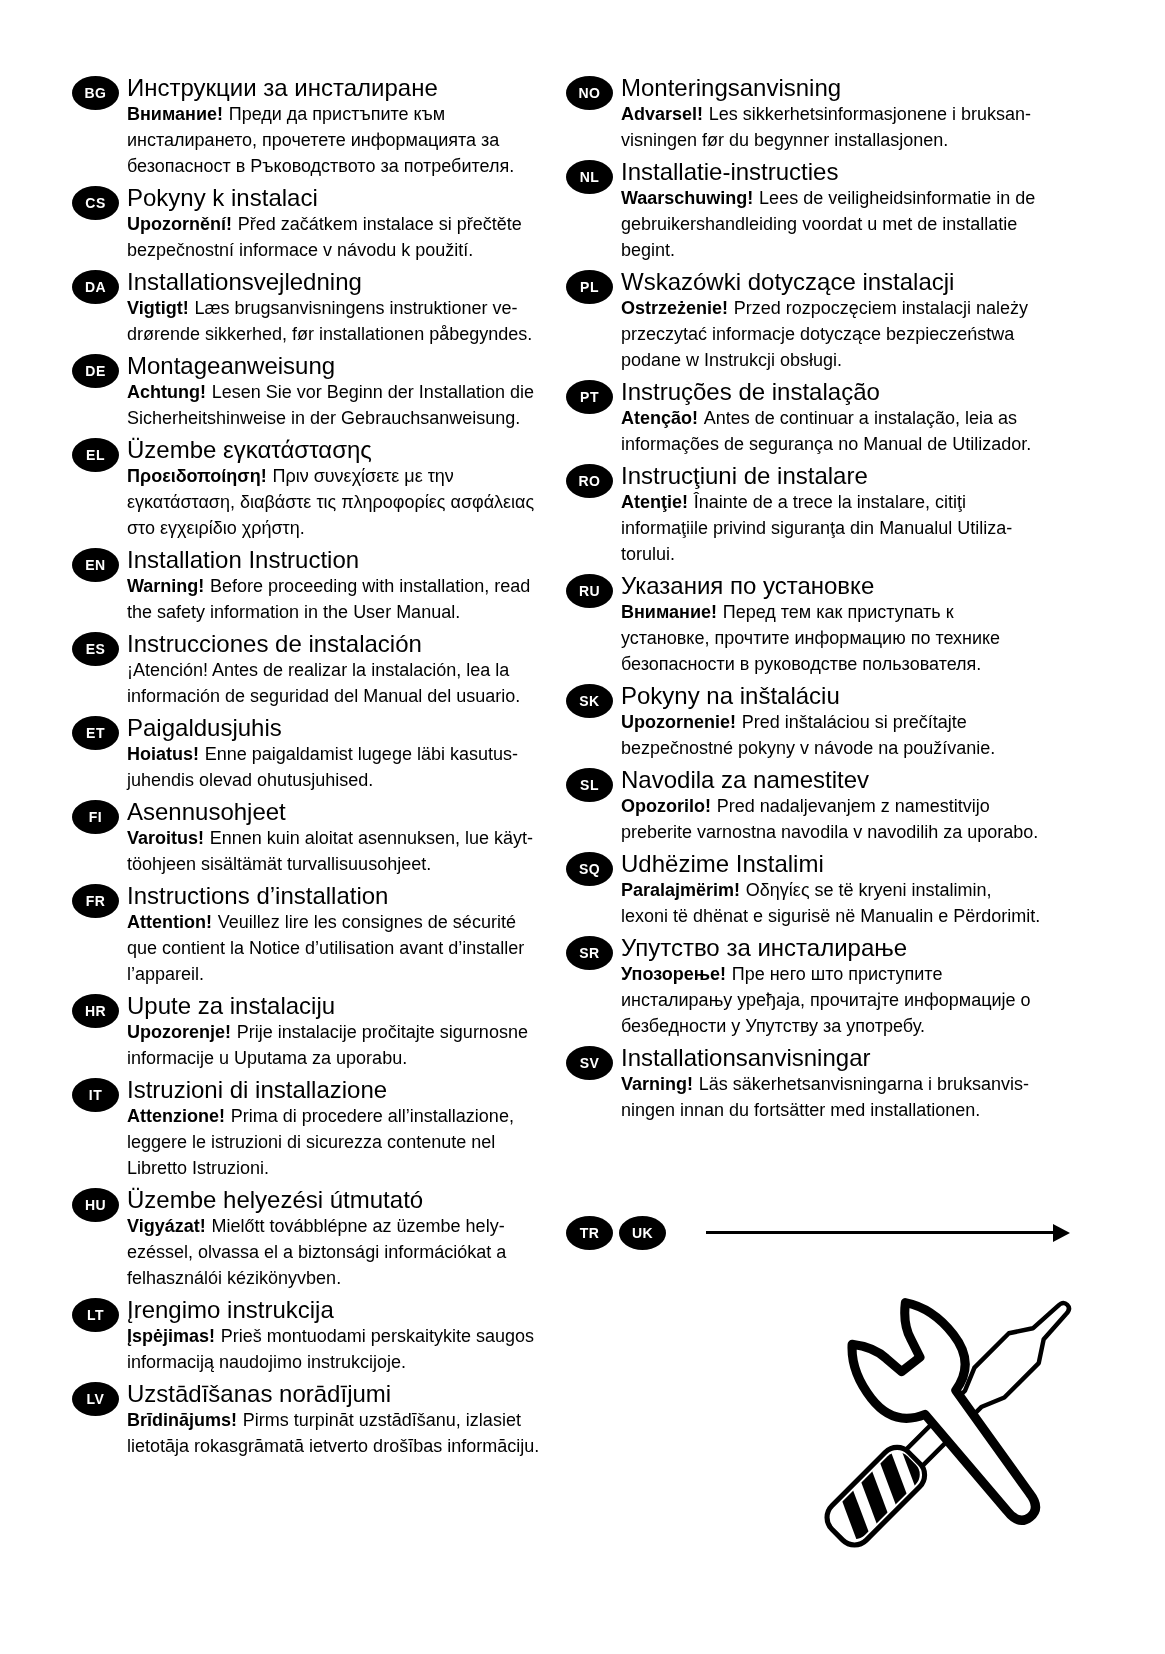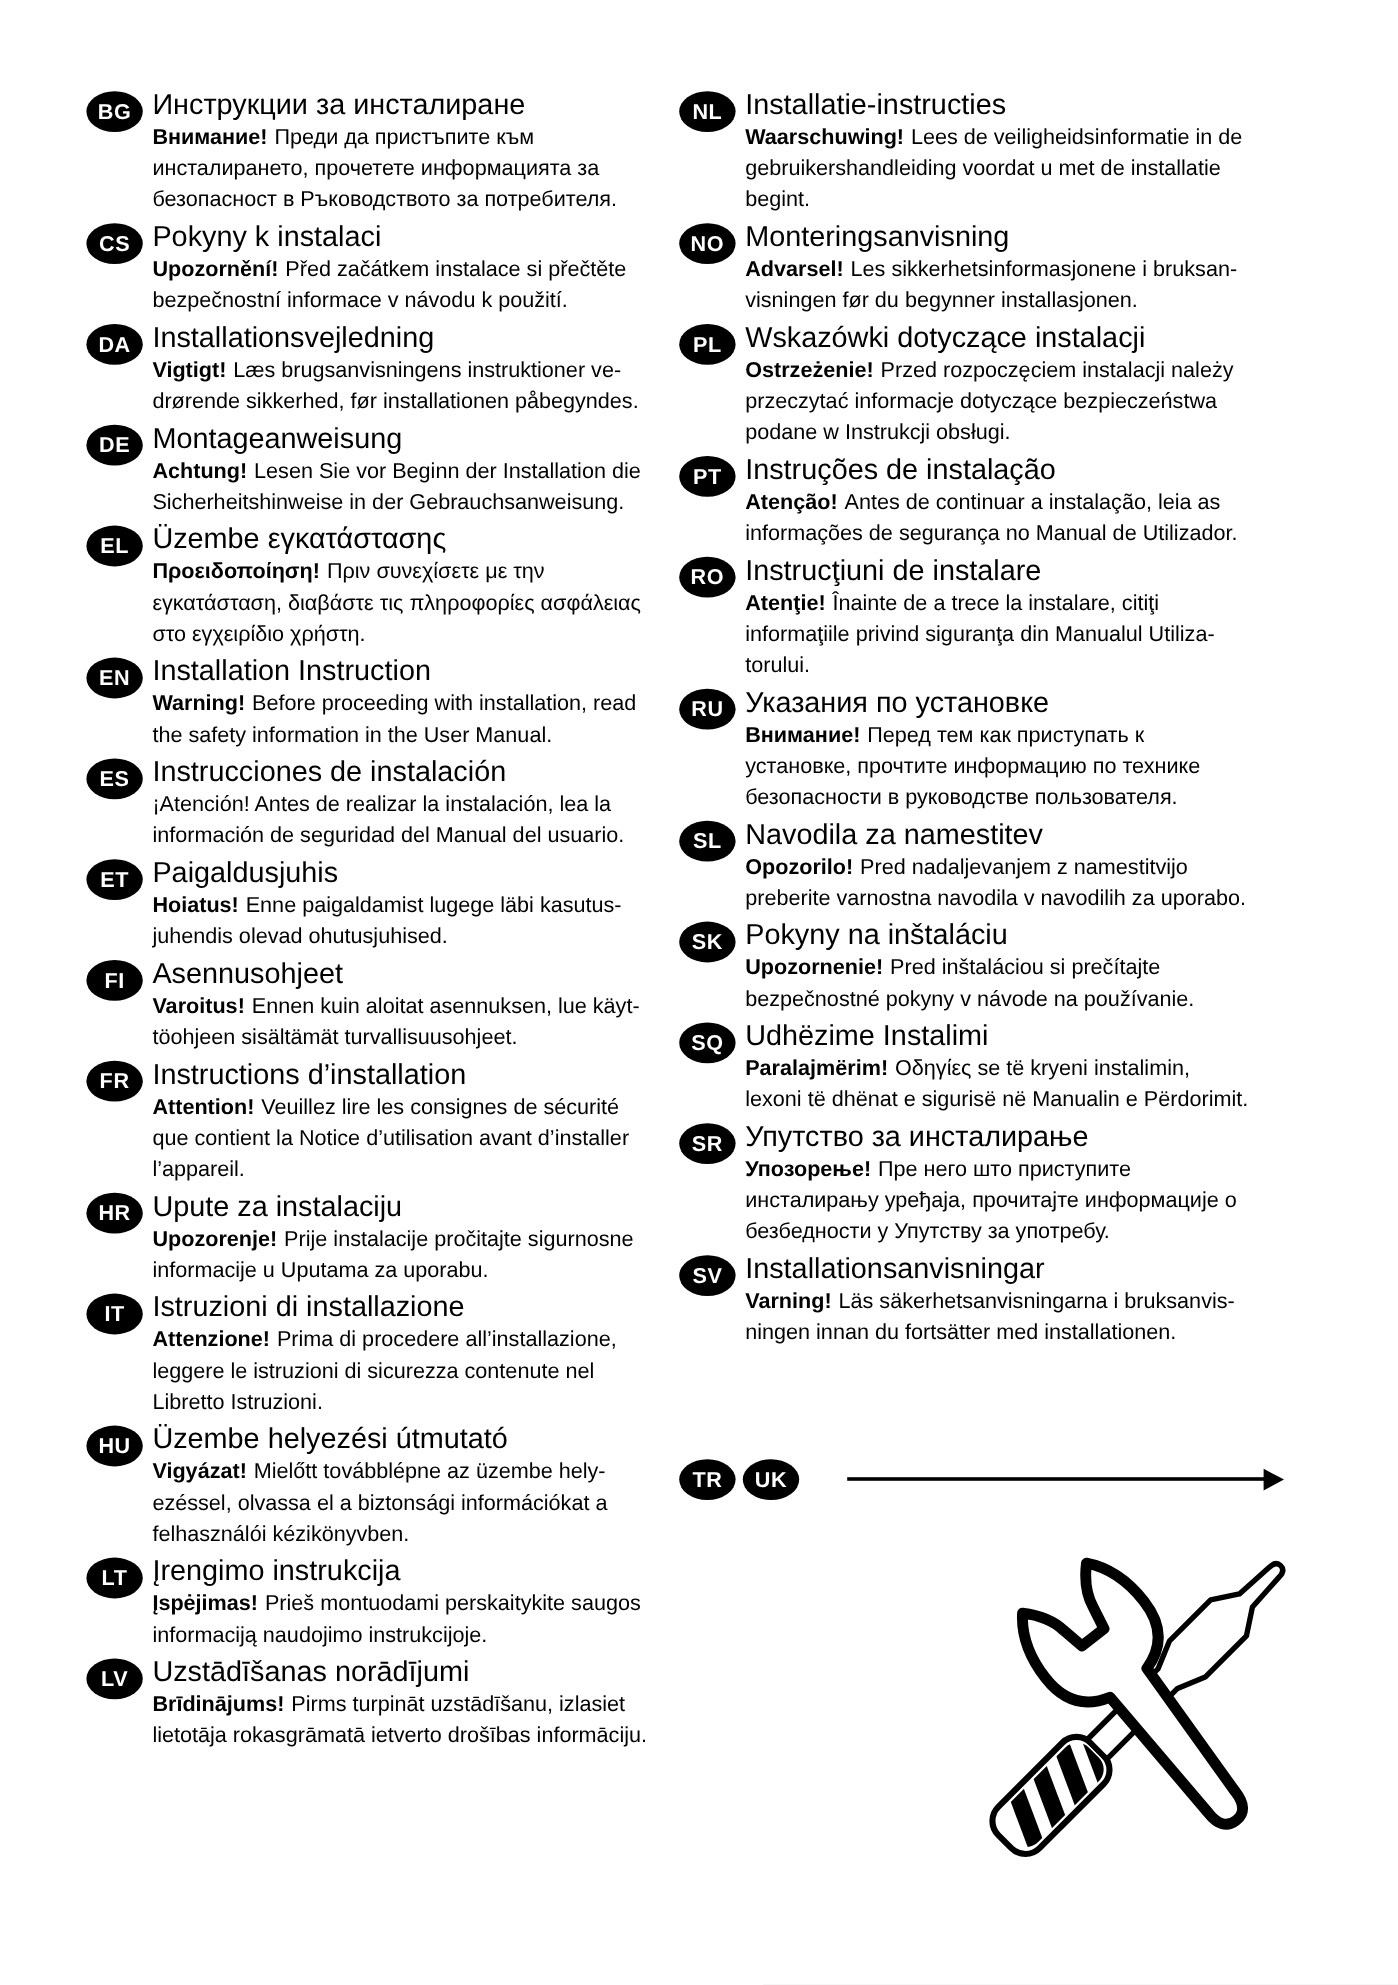--- a/index.html
+++ b/index.html
@@ -18,21 +18,21 @@
   .column-right { left: 566px; width: 505px; }
 
   .entry { display: flex; align-items: flex-start; margin-bottom: 6px; }
   .badge {
     flex: 0 0 auto;
     width: 47px; height: 34px;
     background: #000000;
     border-radius: 50%;
     color: #ffffff;
     font-weight: bold;
-    font-size: 18px;
+    font-size: 14px;
     display: flex; align-items: center; justify-content: center;
     margin-right: 8px; margin-top: 1px;
     letter-spacing: 0.5px;
   }
   .texts { flex: 1; min-width: 0; }
   .title { font-size: 24px; line-height: 26px; }
   .body  { font-size: 18px; line-height: 26px; white-space: pre-line; }
   .warn  { font-weight: bold; margin-right: 0.32em; }
   .warn:empty { margin-right: 0; }
 
@@ -217,41 +217,41 @@
           <div class="title">Uzstādīšanas norādījumi</div>
           <div class="body"><b class="warn">Brīdinājums!</b><span class="body-text">Pirms turpināt uzstādīšanu, izlasiet
 lietotāja rokasgrāmatā ietverto drošības informāciju.</span></div>
         </div>
       </div>
     </div>
 
   <div class="column column-right" id="col-1">
     <div class="entry">
         <div class="badge">
+          <span class="badge-code">NO</span>
+        </div>
+        <div class="texts">
+          <div class="title">Monteringsanvisning</div>
+          <div class="body"><b class="warn">Advarsel!</b><span class="body-text">Les sikkerhetsinformasjonene i bruksan-
+visningen før du begynner installasjonen.</span></div>
+        </div>
+      </div>
+      <div class="entry">
+        <div class="badge">
           <span class="badge-code">NL</span>
         </div>
         <div class="texts">
           <div class="title">Installatie-instructies</div>
           <div class="body"><b class="warn">Waarschuwing!</b><span class="body-text">Lees de veiligheidsinformatie in de
 gebruikershandleiding voordat u met de installatie
 begint.</span></div>
         </div>
       </div>
       <div class="entry">
         <div class="badge">
-          <span class="badge-code">NO</span>
-        </div>
-        <div class="texts">
-          <div class="title">Monteringsanvisning</div>
-          <div class="body"><b class="warn">Advarsel!</b><span class="body-text">Les sikkerhetsinformasjonene i bruksan-
-visningen før du begynner installasjonen.</span></div>
-        </div>
-      </div>
-      <div class="entry">
-        <div class="badge">
           <span class="badge-code">PL</span>
         </div>
         <div class="texts">
           <div class="title">Wskazówki dotyczące instalacji</div>
           <div class="body"><b class="warn">Ostrzeżenie!</b><span class="body-text">Przed rozpoczęciem instalacji należy
 przeczytać informacje dotyczące bezpieczeństwa
 podane w Instrukcji obsługi.</span></div>
         </div>
       </div>
       <div class="entry">
@@ -281,36 +281,36 @@
         </div>
         <div class="texts">
           <div class="title">Указания по установке</div>
           <div class="body"><b class="warn">Внимание!</b><span class="body-text">Перед тем как приступать к
 установке, прочтите информацию по технике
 безопасности в руководстве пользователя.</span></div>
         </div>
       </div>
       <div class="entry">
         <div class="badge">
+          <span class="badge-code">SK</span>
+        </div>
+        <div class="texts">
+          <div class="title">Pokyny na inštaláciu</div>
+          <div class="body"><b class="warn">Upozornenie!</b><span class="body-text">Pred inštaláciou si prečítajte
+bezpečnostné pokyny v návode na používanie.</span></div>
+        </div>
+      </div>
+      <div class="entry">
+        <div class="badge">
           <span class="badge-code">SL</span>
         </div>
         <div class="texts">
           <div class="title">Navodila za namestitev</div>
           <div class="body"><b class="warn">Opozorilo!</b><span class="body-text">Pred nadaljevanjem z namestitvijo
 preberite varnostna navodila v navodilih za uporabo.</span></div>
-        </div>
-      </div>
-      <div class="entry">
-        <div class="badge">
-          <span class="badge-code">SK</span>
-        </div>
-        <div class="texts">
-          <div class="title">Pokyny na inštaláciu</div>
-          <div class="body"><b class="warn">Upozornenie!</b><span class="body-text">Pred inštaláciou si prečítajte
-bezpečnostné pokyny v návode na používanie.</span></div>
         </div>
       </div>
       <div class="entry">
         <div class="badge">
           <span class="badge-code">SQ</span>
         </div>
         <div class="texts">
           <div class="title">Udhëzime Instalimi</div>
           <div class="body"><b class="warn">Paralajmërim!</b><span class="body-text">Οδηγίες se të kryeni instalimin,
 lexoni të dhënat e sigurisë në Manualin e Përdorimit.</span></div>

